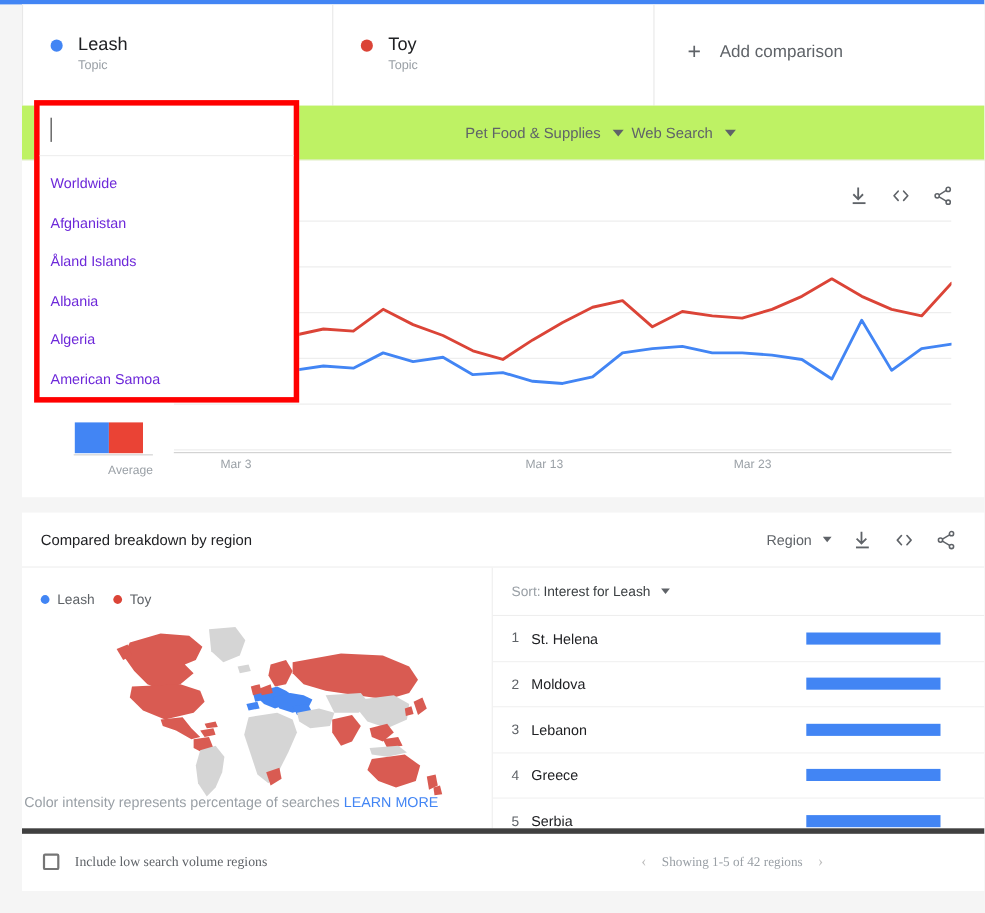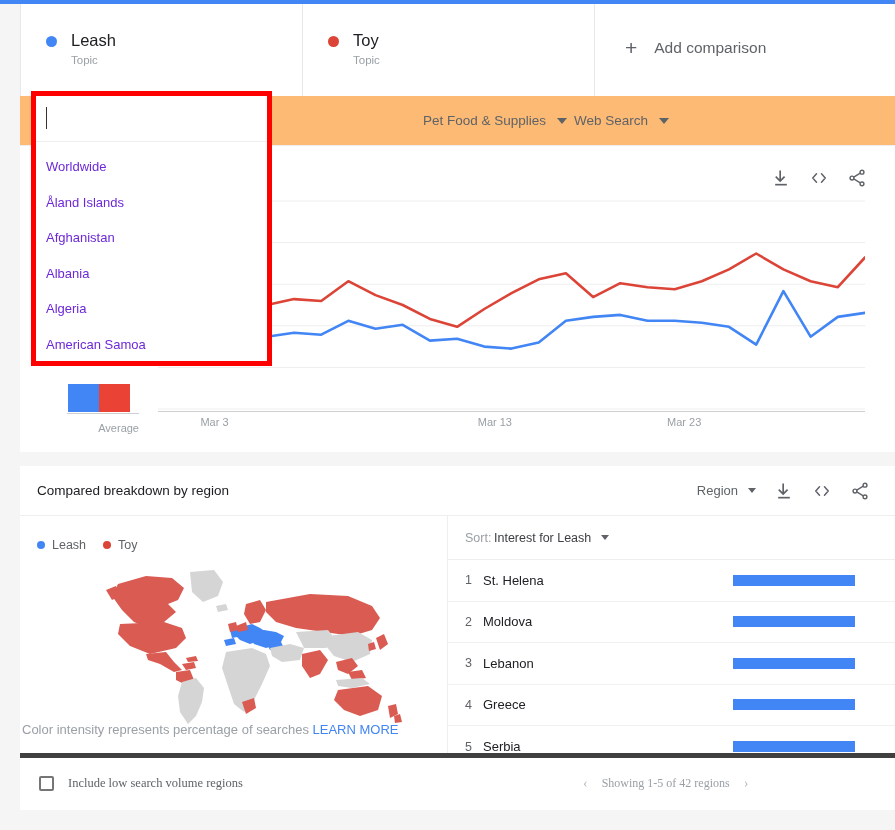--- a/index.html
+++ b/index.html
@@ -36,21 +36,21 @@
   .dot.blue { background:#4285f4; }
   .dot.red  { background:#db4437; }
   .chip-title { font-size:16.5px; color:#202124; line-height:20px; font-weight:400;}
   .chip-sub { font-size:11.5px; color:#9aa0a6; margin-top:4px; }
   .plus { font-size:21px; color:#5f6368; font-weight:300; line-height:18px; margin-right:17px;}
   .add-label { font-size:15.5px; color:#5f6368; line-height:20px;}
 
   
   .filterbar {
     position:absolute; left:20px; top:96px; width:875px; height:50px;
-    background:#fdba74; border-bottom:1px solid #eee;
+    background:#bef264; border-bottom:1px solid #eee;
     display:flex; align-items:center;
   }
   .filt { font-size:13.5px; color:#5f6368; display:flex; align-items:center; white-space:nowrap;}
   .filt .cap { }
   .caret {
     display:inline-block; width:0;height:0; margin-left:11px;
     border-left:5px solid transparent; border-right:5px solid transparent;
     border-top:6px solid #5f6368;
   }
   .f1 { position:absolute; left:20px; }
@@ -420,21 +420,21 @@
       </span>
     </div>
   </div>
 
   <div class="dd-highlight">
     <div class="dd-input">
       <span class="caret-cursor"></span>
     </div>
     <div class="dd-list" id="dd-list">
         <div class="dd-item">Worldwide</div>
+        <div class="dd-item">Afghanistan</div>
         <div class="dd-item">Åland Islands</div>
-        <div class="dd-item">Afghanistan</div>
         <div class="dd-item">Albania</div>
         <div class="dd-item">Algeria</div>
         <div class="dd-item">American Samoa</div>
       </div>
   </div>
 
 </div>
 
 </body></html>

